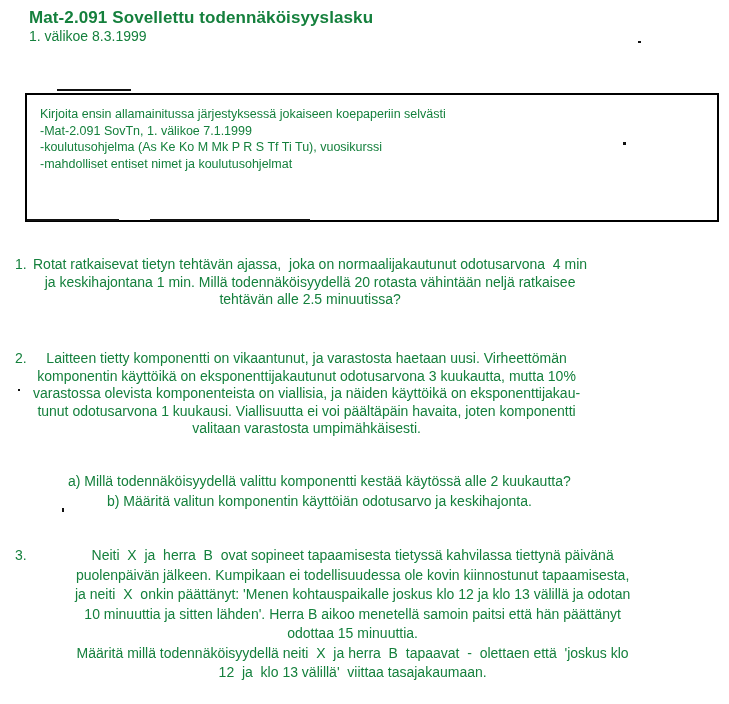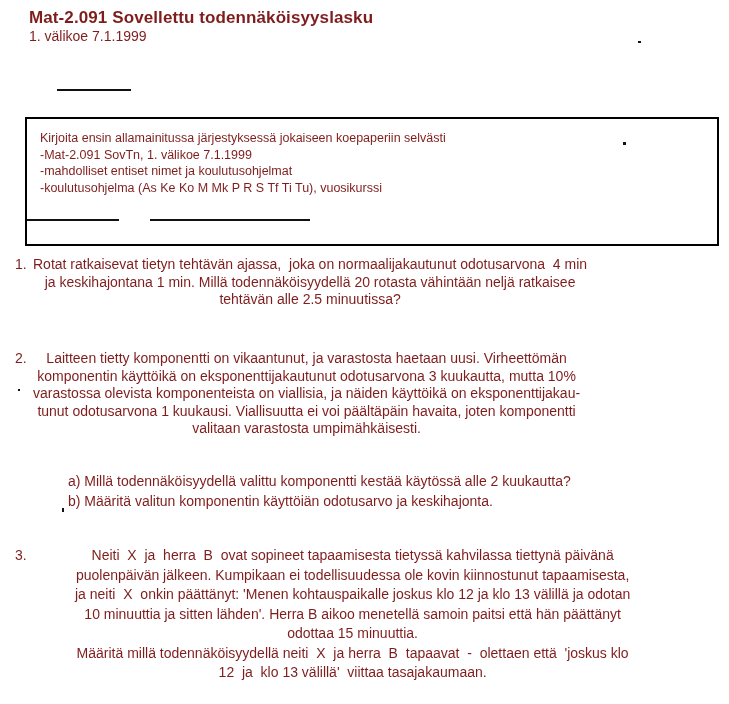--- a/index.html
+++ b/index.html
@@ -5,21 +5,21 @@
   html, body {
     margin: 0;
     padding: 0;
     background: #ffffff;
   }
   .page {
     position: relative;
     width: 729px;
     height: 704px;
     background: #ffffff;
-    color: #7f1d1d;
+    color: #15803d;
     font-family: "Liberation Sans", "DejaVu Sans", sans-serif;
     overflow: hidden;
     -webkit-font-smoothing: none;
   }
 
   
   .exam-header {
     position: absolute;
     left: 29px;
     top: 8px;
@@ -41,21 +41,20 @@
   
   .instructions-box {
     position: absolute;
     left: 25px;
     top: 93px;
     width: 694px;
     height: 129px;
     border: 2px solid #000000;
     box-sizing: border-box;
     padding: 11px 12px 0 13px;
-    margin-top: 24px;
   }
   .box-line {
     font-size: 12.5px;
     line-height: 16.5px;
     white-space: pre;
   }
 
   
   .problem {
     position: absolute;
@@ -77,20 +76,21 @@
     line-height: 17.5px;
     white-space: pre;
     text-align: center;
   }
   .problem-3 .problem-text { line-height: 19.5px; margin-left: 42px; }
 
   .subitems {
     position: absolute;
     left: 68px;
     top: 471px;
+    text-align: center;
   }
   .subitem-line {
     font-size: 14px;
     line-height: 20px;
     white-space: pre;
   }
 
   
   .artifact {
     position: absolute;
@@ -104,28 +104,28 @@
   .smudge-box-bottom1 { left: 27px;  top: 219px; width: 92px; height: 2px; }
   .smudge-box-bottom2 { left: 150px; top: 219px; width: 160px; height: 2px; }
 </style>
 </head>
 <body>
 
 <div class="page">
 
   <div class="exam-header">
     <h1 class="course-title">Mat-2.091 Sovellettu todennäköisyyslasku</h1>
-    <div class="header-line">1. välikoe 7.1.1999</div>
+    <div class="header-line">1. välikoe 8.3.1999</div>
   </div>
 
   <div class="instructions-box">
     <div class="box-line">Kirjoita ensin allamainitussa järjestyksessä jokaiseen koepaperiin selvästi</div>
     <div class="box-line">-Mat-2.091 SovTn, 1. välikoe 7.1.1999</div>
+    <div class="box-line">-koulutusohjelma (As Ke Ko M Mk P R S Tf Ti Tu), vuosikurssi</div>
     <div class="box-line">-mahdolliset entiset nimet ja koulutusohjelmat</div>
-    <div class="box-line">-koulutusohjelma (As Ke Ko M Mk P R S Tf Ti Tu), vuosikurssi</div>
   </div>
 
   <div class="problem problem-1" style="top: 256px;">
     <span class="problem-number">1.</span>
     <div class="problem-text">Rotat ratkaisevat tietyn tehtävän ajassa,  joka on normaalijakautunut odotusarvona  4 min
 ja keskihajontana 1 min. Millä todennäköisyydellä 20 rotasta vähintään neljä ratkaisee
 tehtävän alle 2.5 minuutissa?</div>
   </div>
 
   <div class="problem problem-2" style="top: 350px;">

